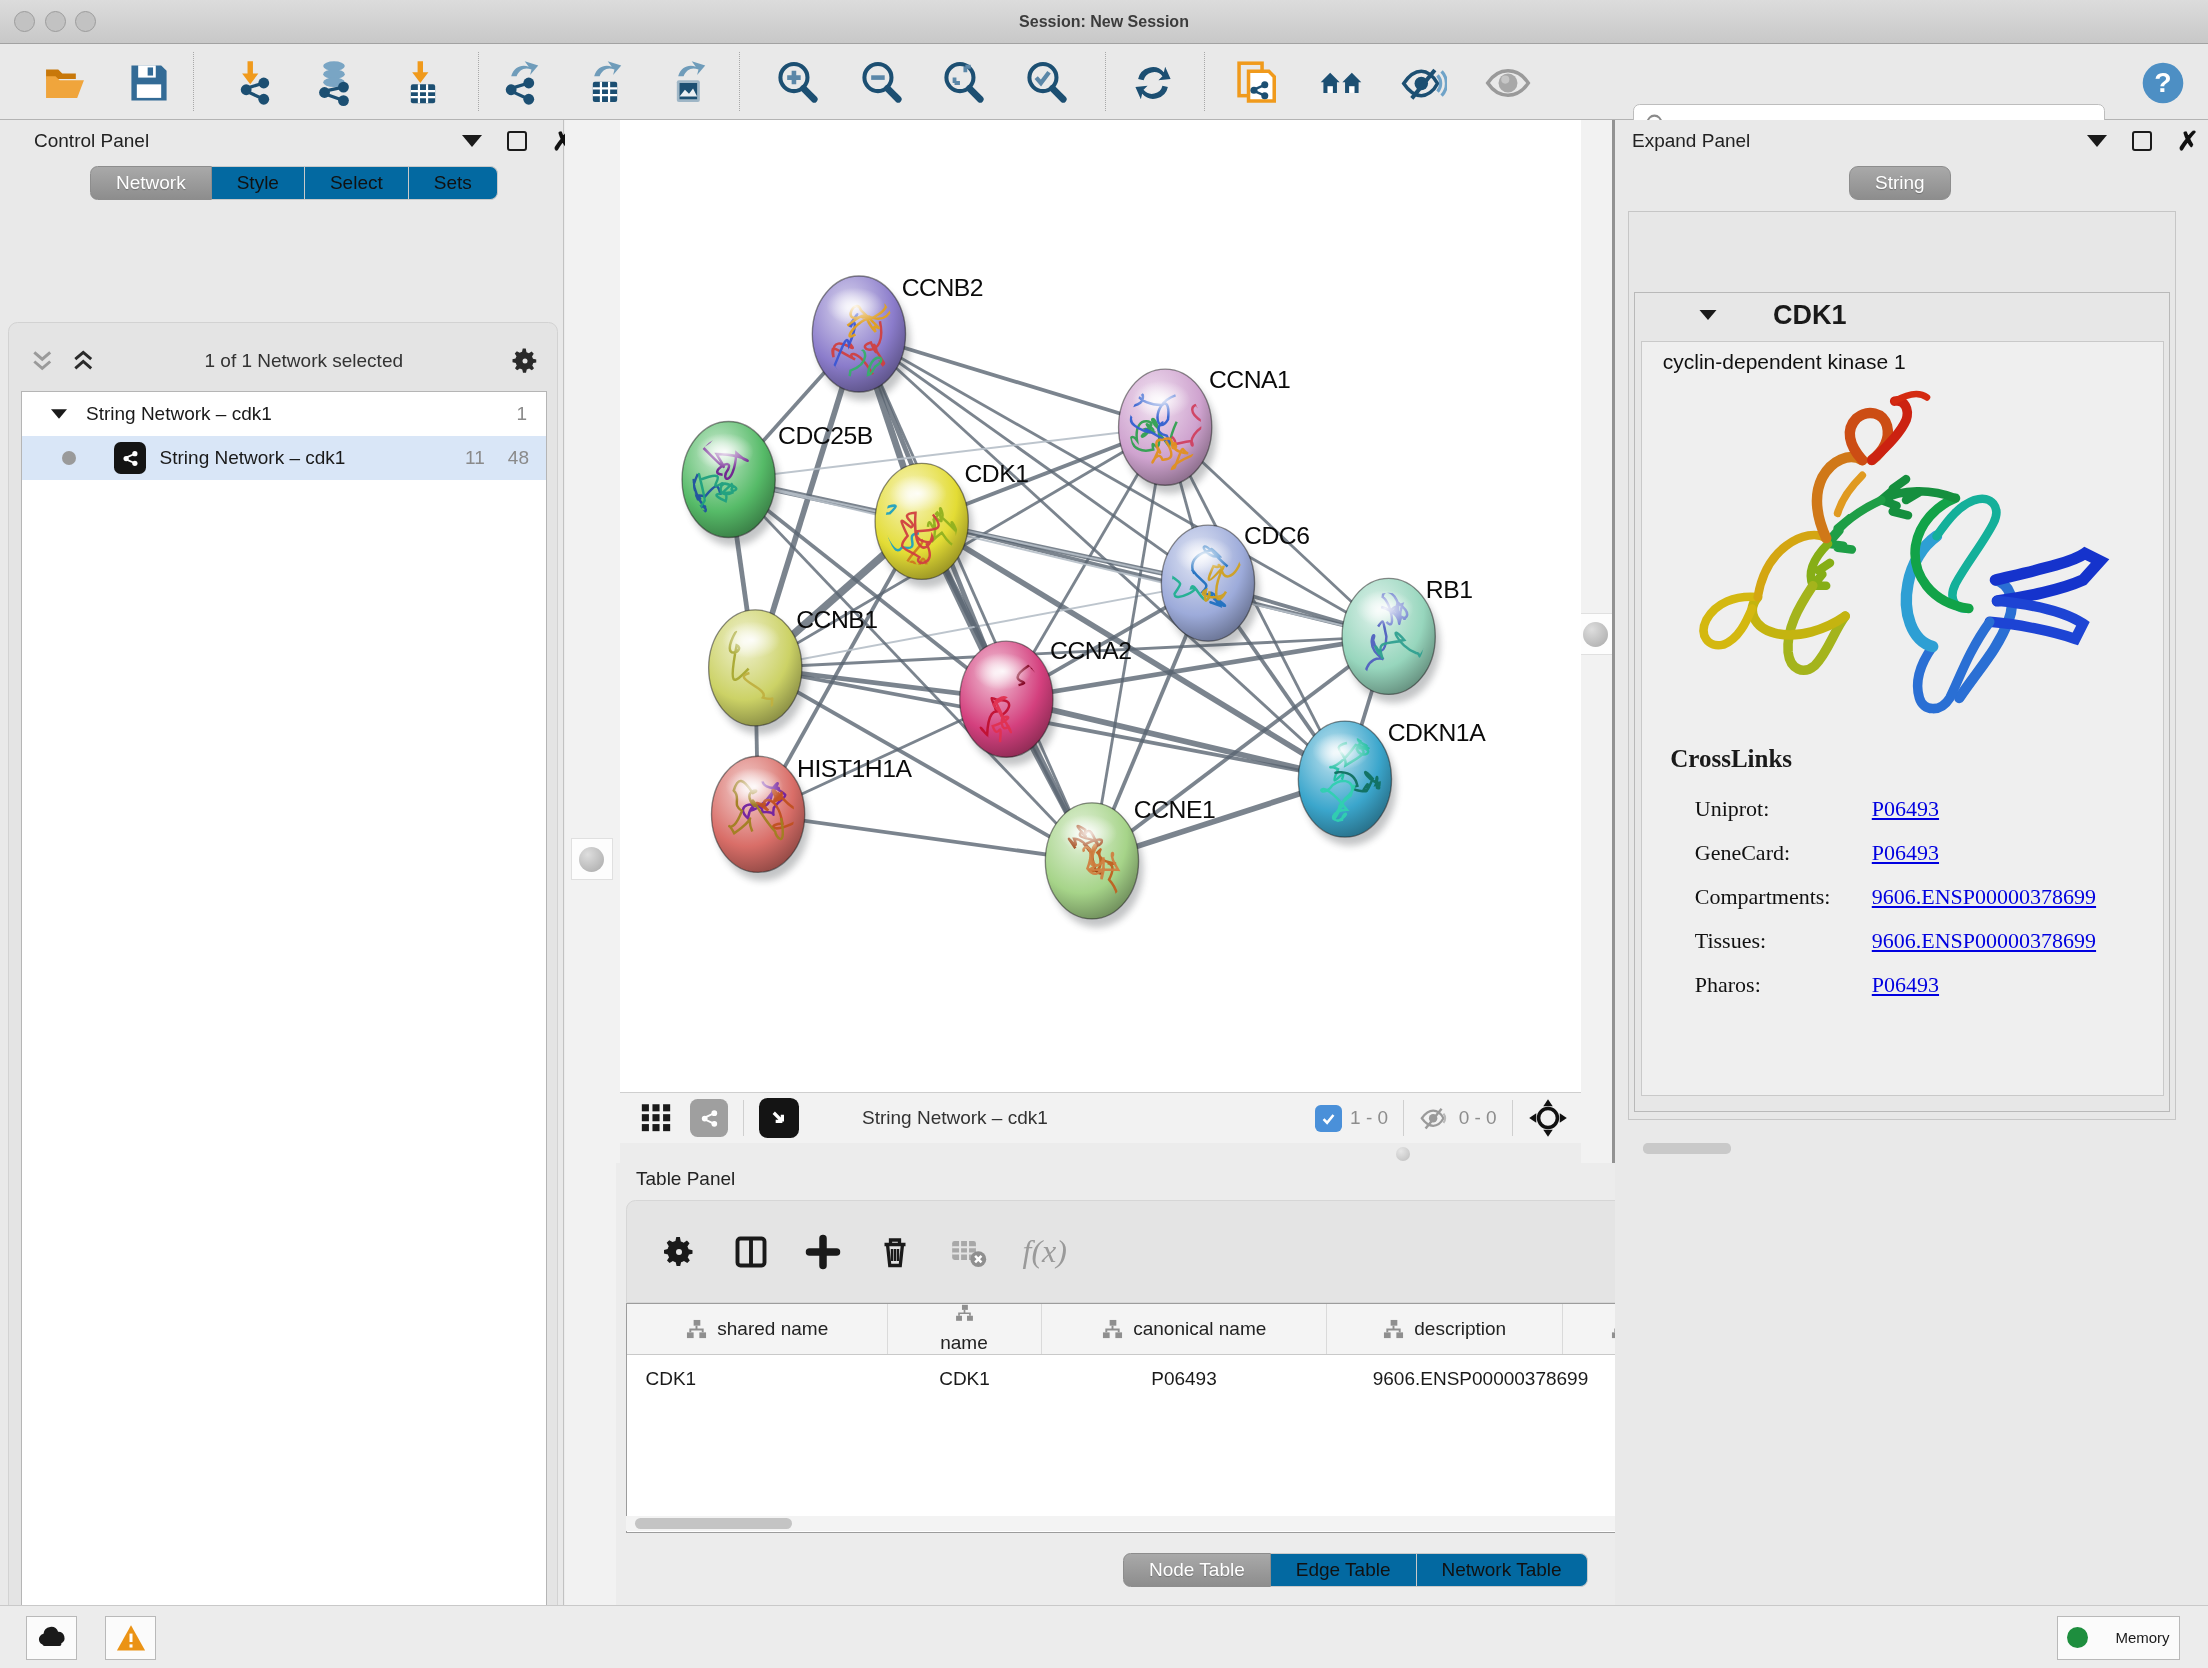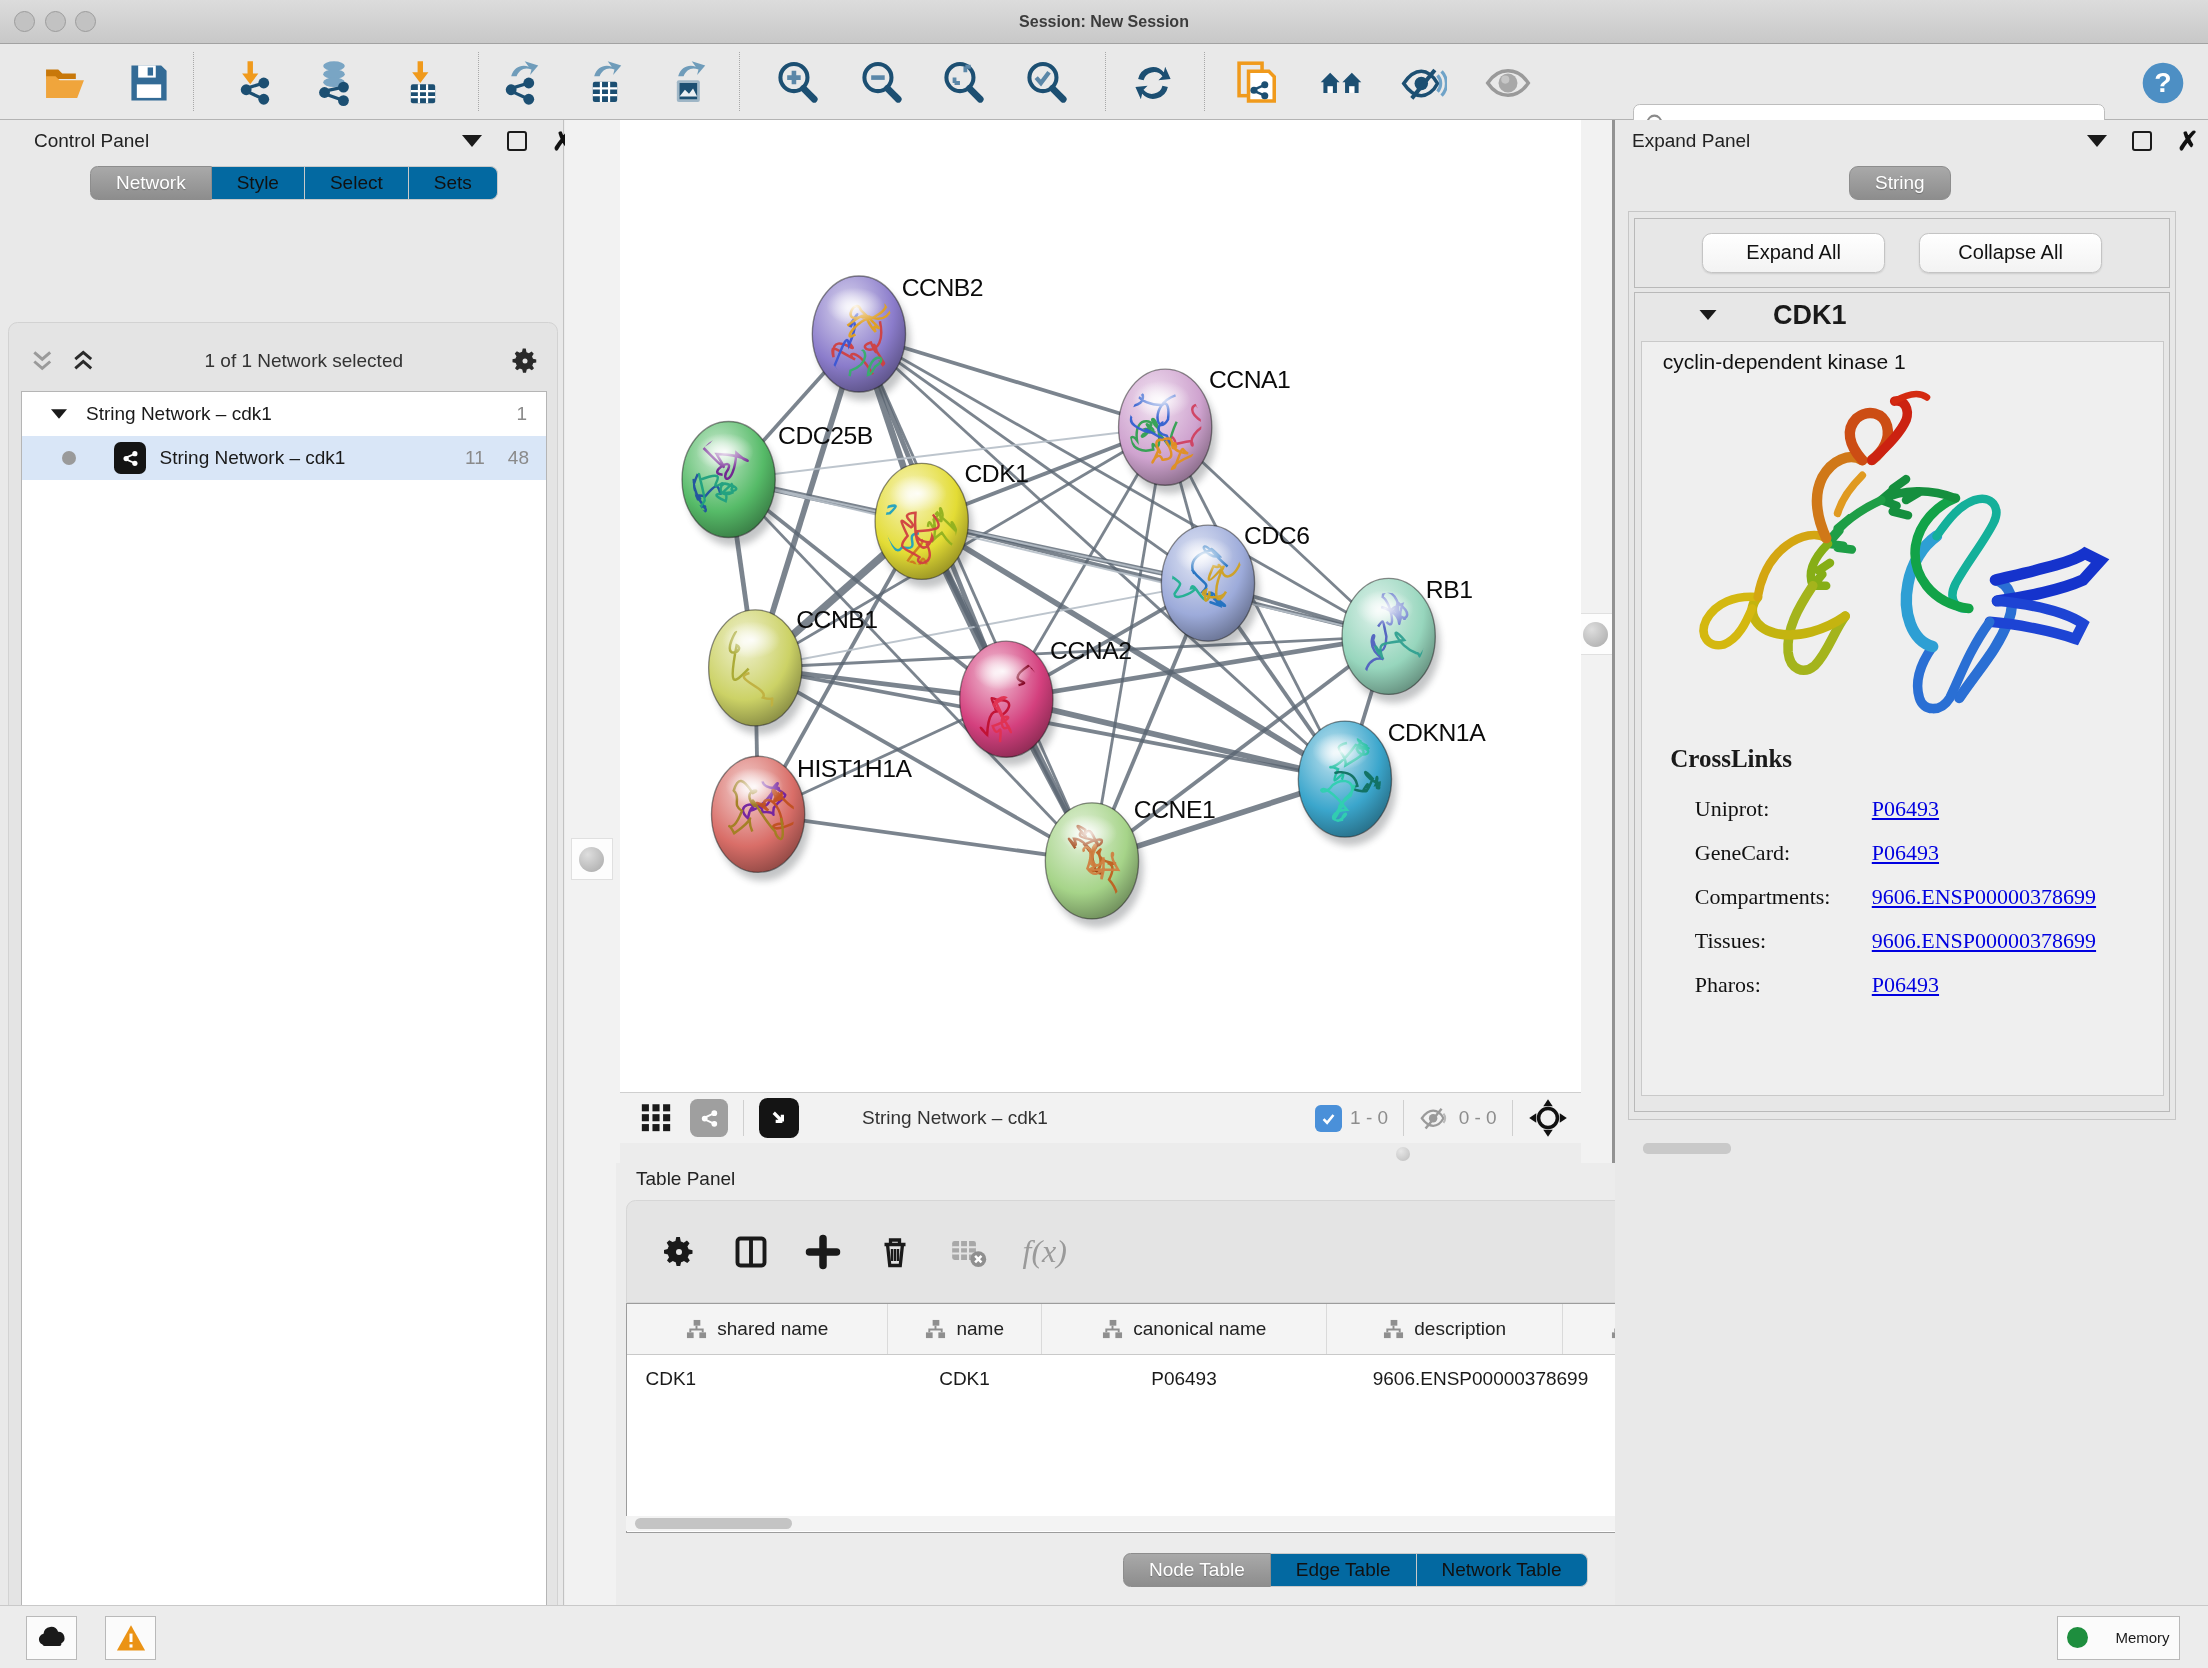--- a/index.html
+++ b/index.html
@@ -738,21 +738,21 @@
           <svg width="23" height="21" viewBox="0 0 24 22">
             <g fill="#8f8f8f">
               <rect x="9" y="1" width="7" height="6"></rect>
               <rect x="2" y="14" width="7" height="6"></rect>
               <rect x="15" y="14" width="7" height="6"></rect>
               <path d="M12 7v4M5.5 14v-3h13v3" stroke="#8f8f8f" stroke-width="2" fill="none"></path>
             </g>
           </svg>
           <span>shared name</span>
         </div>
-        <div class="th" style="width: 154px;">
+        <div class="th" style="width: 154px; flex-direction: column;">
           <svg width="23" height="21" viewBox="0 0 24 22">
             <g fill="#8f8f8f">
               <rect x="9" y="1" width="7" height="6"></rect>
               <rect x="2" y="14" width="7" height="6"></rect>
               <rect x="15" y="14" width="7" height="6"></rect>
               <path d="M12 7v4M5.5 14v-3h13v3" stroke="#8f8f8f" stroke-width="2" fill="none"></path>
             </g>
           </svg>
           <span>name</span>
         </div>
@@ -829,24 +829,20 @@
     <div class="tri-down"></div>
     <div class="float-sq"></div>
     <div class="close-x">✗</div>
   </div>
   <div class="abs" style="left:234px; top:46px">
     <div class="seg-group">
         <div class="seg sel" style="border-radius:9px">String</div>
       </div>
   </div>
   <div id="rp-box">
-    <div id="rp-buttons-box">
-      <div class="rp-btn">Expand All</div>
-      <div class="rp-btn">Collapse All</div>
-    </div>
     <div id="rp-cdk1-box">
       <div id="rp-cdk1-head">
         <div class="tri-down" style="margin-left:63px; transform:scale(.85)"></div>
         <span style="margin-left:55px; font-size:27px; font-weight:bold">CDK1</span>
       </div>
       <div id="rp-content">
         <div id="rp-desc">cyclin-dependent kinase 1</div>
         <svg width="447" height="352" viewBox="0 0 470 370" style="position:absolute; left:32px; top:42px">
           <g fill="none" stroke-linecap="round">
             <path d="M300 330 C 320 300, 340 280, 352 248 C 360 226, 352 210, 338 206" stroke="#2a6fd4" stroke-width="11"></path>

